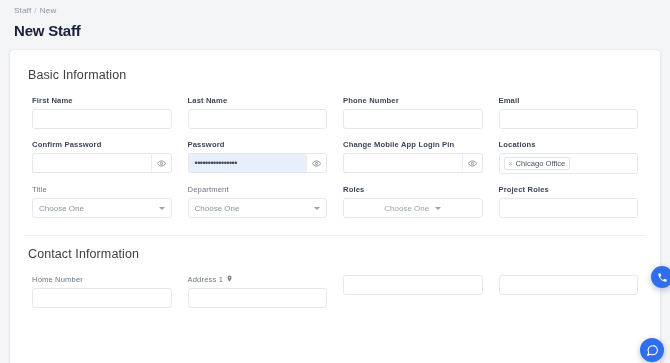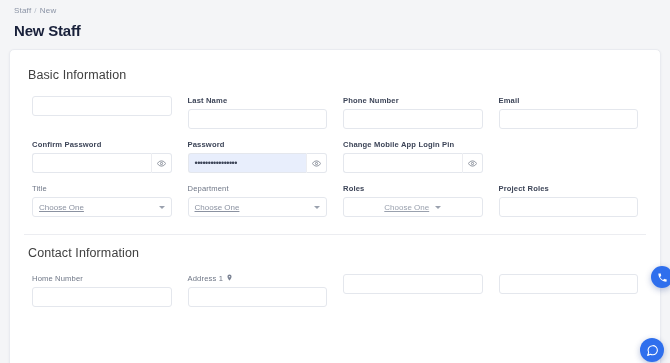--- a/index.html
+++ b/index.html
@@ -71,21 +71,21 @@
     background: #fff; display: flex; align-items: center; justify-content: center;
   }
   .input.filled { background: #e8eefc; }
   .dots { letter-spacing: -0.5px; font-size: 9px; color: #3d4558; line-height: 1; }
 
   
   .select {
     height: 20px; width: 100%;
     border: 1px solid #e4e7ed; border-radius: 3px; background: #fff;
     font-size: 8px; color: #8b92a1; padding: 0 6px;
-    display: flex; align-items: center; justify-content: space-between; text-decoration: underline;
+    display: flex; align-items: center; justify-content: space-between;
   }
   .select.center { justify-content: center; gap: 6px; color: #9aa1ae; }
   .caret { width: 0; height: 0; border-left: 3px solid transparent; border-right: 3px solid transparent; border-top: 3.5px solid #9aa1ae; }
 
   
   .chips-input {
     min-height: 20px; width: 100%;
     border: 1px solid #e4e7ed; border-radius: 3px; background: #fff;
     padding: 3px 4px; display: flex; align-items: center; gap: 4px; flex-wrap: wrap;
   }
@@ -122,20 +122,21 @@
     <div class="page-title">New Staff</div>
   </div>
 
   <div class="card">
 
     <div class="section-title">Basic Information</div>
 
     <div class="row">
       <div class="col">
         <div class="field">
+          <div class="label strong">First Name</div>
           <div class="input">
               <span></span>
             </div>
         </div>
       </div>
       <div class="col">
         <div class="field">
           <div class="label strong">Last Name</div>
           <div class="input">
               <span></span>
@@ -205,20 +206,31 @@
               <span></span>
             </div>
             <div class="addon">
               <span>
                 <svg width="9" height="9" viewBox="0 0 24 24" fill="none" stroke="#6b7380" stroke-width="2">
                     <path d="M1 12s4-7 11-7 11 7 11 7-4 7-11 7S1 12 1 12z"></path>
                     <circle cx="12" cy="12" r="3"></circle>
                   </svg>
               </span>
             </div>
+          </div>
+        </div>
+      </div>
+      <div class="col">
+        <div class="field">
+          <div class="label strong">Locations</div>
+          <div class="chips-input">
+            <span class="chip">
+              <span class="chip-x">×</span>
+              <span>Chicago Office</span>
+            </span>
           </div>
         </div>
       </div>
     </div>
 
     <div class="row">
       <div class="col">
         <div class="field">
           <div class="label">Title</div>
           <div class="select">

